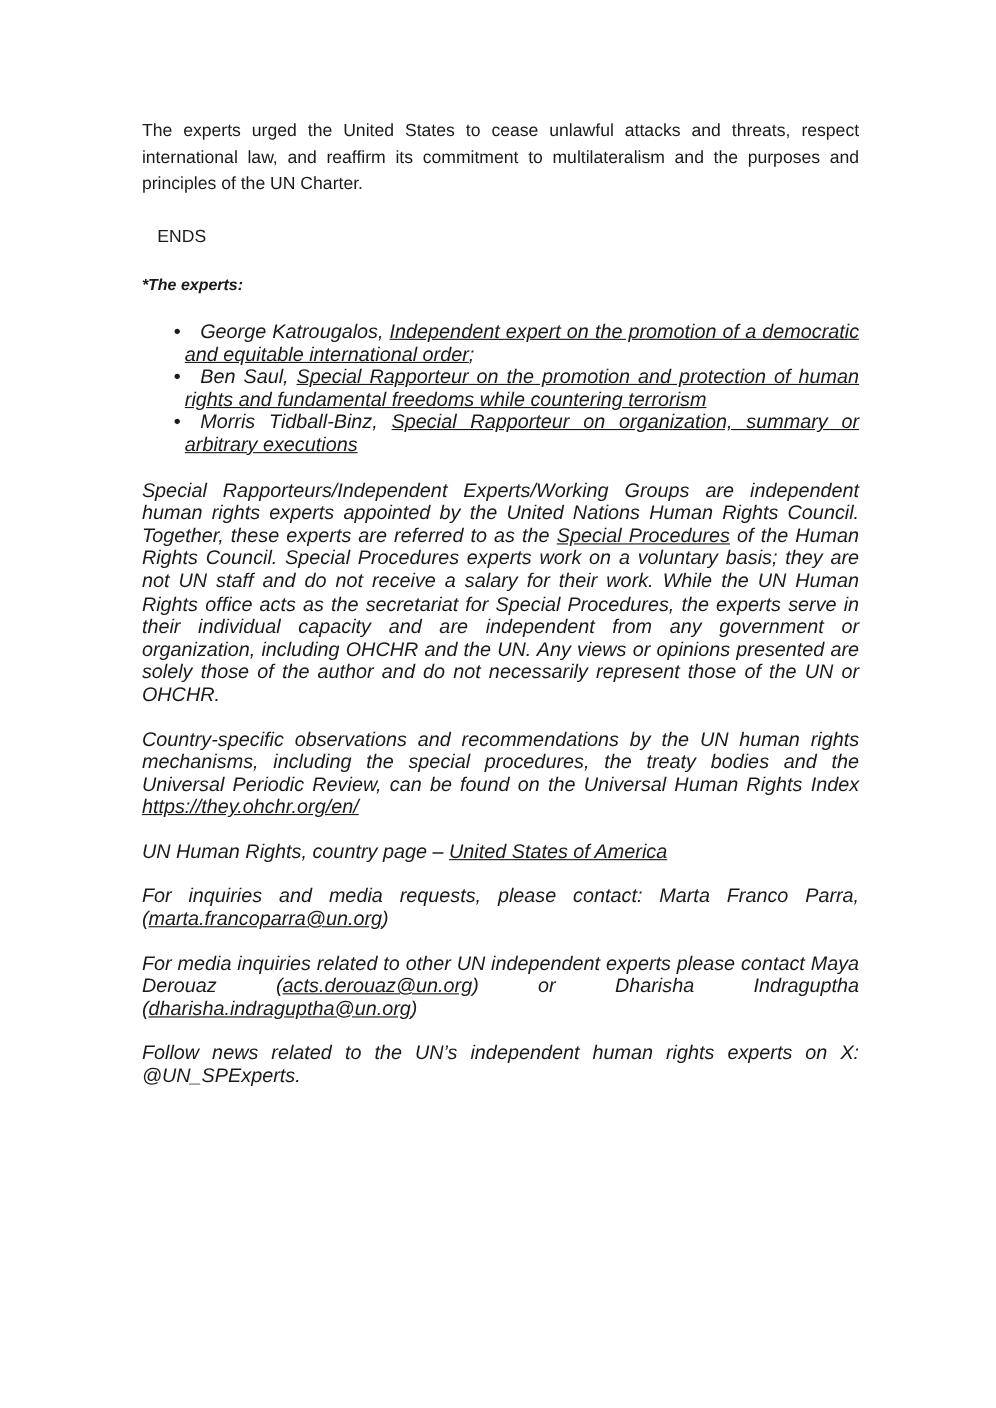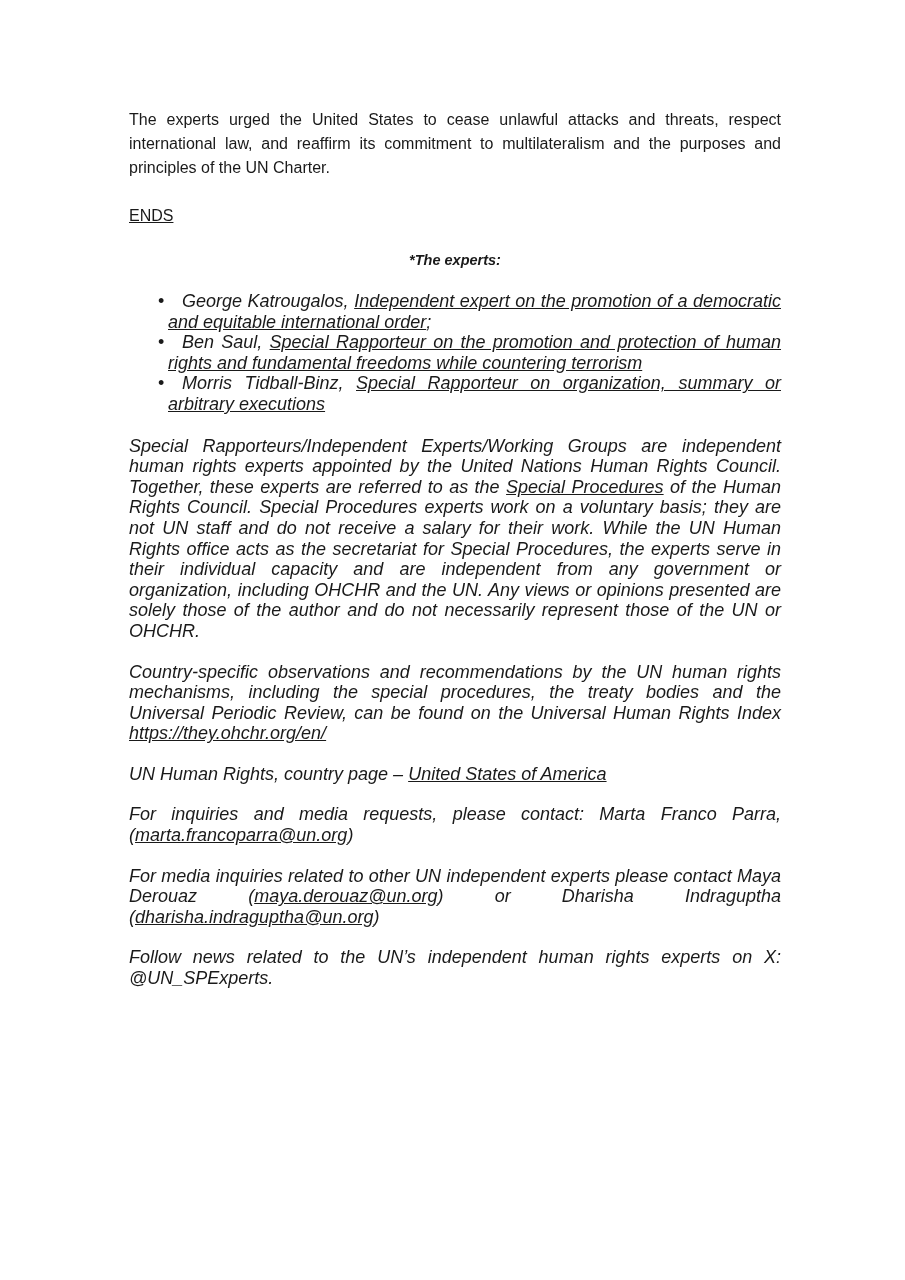--- a/index.html
+++ b/index.html
@@ -20,38 +20,36 @@
   
   .top-text {
     font-size: 16px;
     line-height: 24px;
     text-align: justify;
     margin: 0 0 24px 0;
   }
   .ends {
     font-size: 16px;
     line-height: 24px;
-    margin: 0 0 22px 0;
-    text-decoration: underline;
+    margin: 0 0 22px 14px;
   }
   
   .fine {
     font-style: italic;
     font-size: 18px;
     line-height: 20.6px;
     text-align: justify;
     margin: 0 0 20px 0;
   }
   .experts-heading {
     font-style: italic;
     font-weight: bold;
     font-size: 14.5px;
     line-height: 21px;
     margin: 0 0 20px 0;
-    text-align: center;
   }
   ul.experts {
     list-style: none;
     margin: 0 0 21px 0;
     padding: 0;
   }
   ul.experts li {
     position: relative;
     font-style: italic;
     font-size: 18px;
@@ -109,19 +107,19 @@
 
     <p class="fine">
       <span>UN Human Rights, country page – </span><a class="doclink">United States of America</a>
     </p>
 
     <p class="fine">
       <span>For inquiries and media requests, please contact: Marta Franco Parra, (</span><a class="doclink">marta.francoparra@un.org</a><span>)</span>
     </p>
 
     <p class="fine">
-      <span>For media inquiries related to other UN independent experts please contact Maya Derouaz (</span><a class="doclink">maya.derouaz@un.org</a><span>) or Dharisha Indraguptha (</span><a class="doclink">dharisha.indraguptha@un.org</a><span>)</span>
+      <span>For media inquiries related to other UN independent experts please contact Maya Derouaz (</span><a class="doclink">acts.derouaz@un.org</a><span>) or Dharisha Indraguptha (</span><a class="doclink">dharisha.indraguptha@un.org</a><span>)</span>
     </p>
 
     <p class="fine">Follow news related to the UN’s independent human rights experts on X: @UN_SPExperts.</p>
 
   </div>
 </div>
 
 </body></html>

